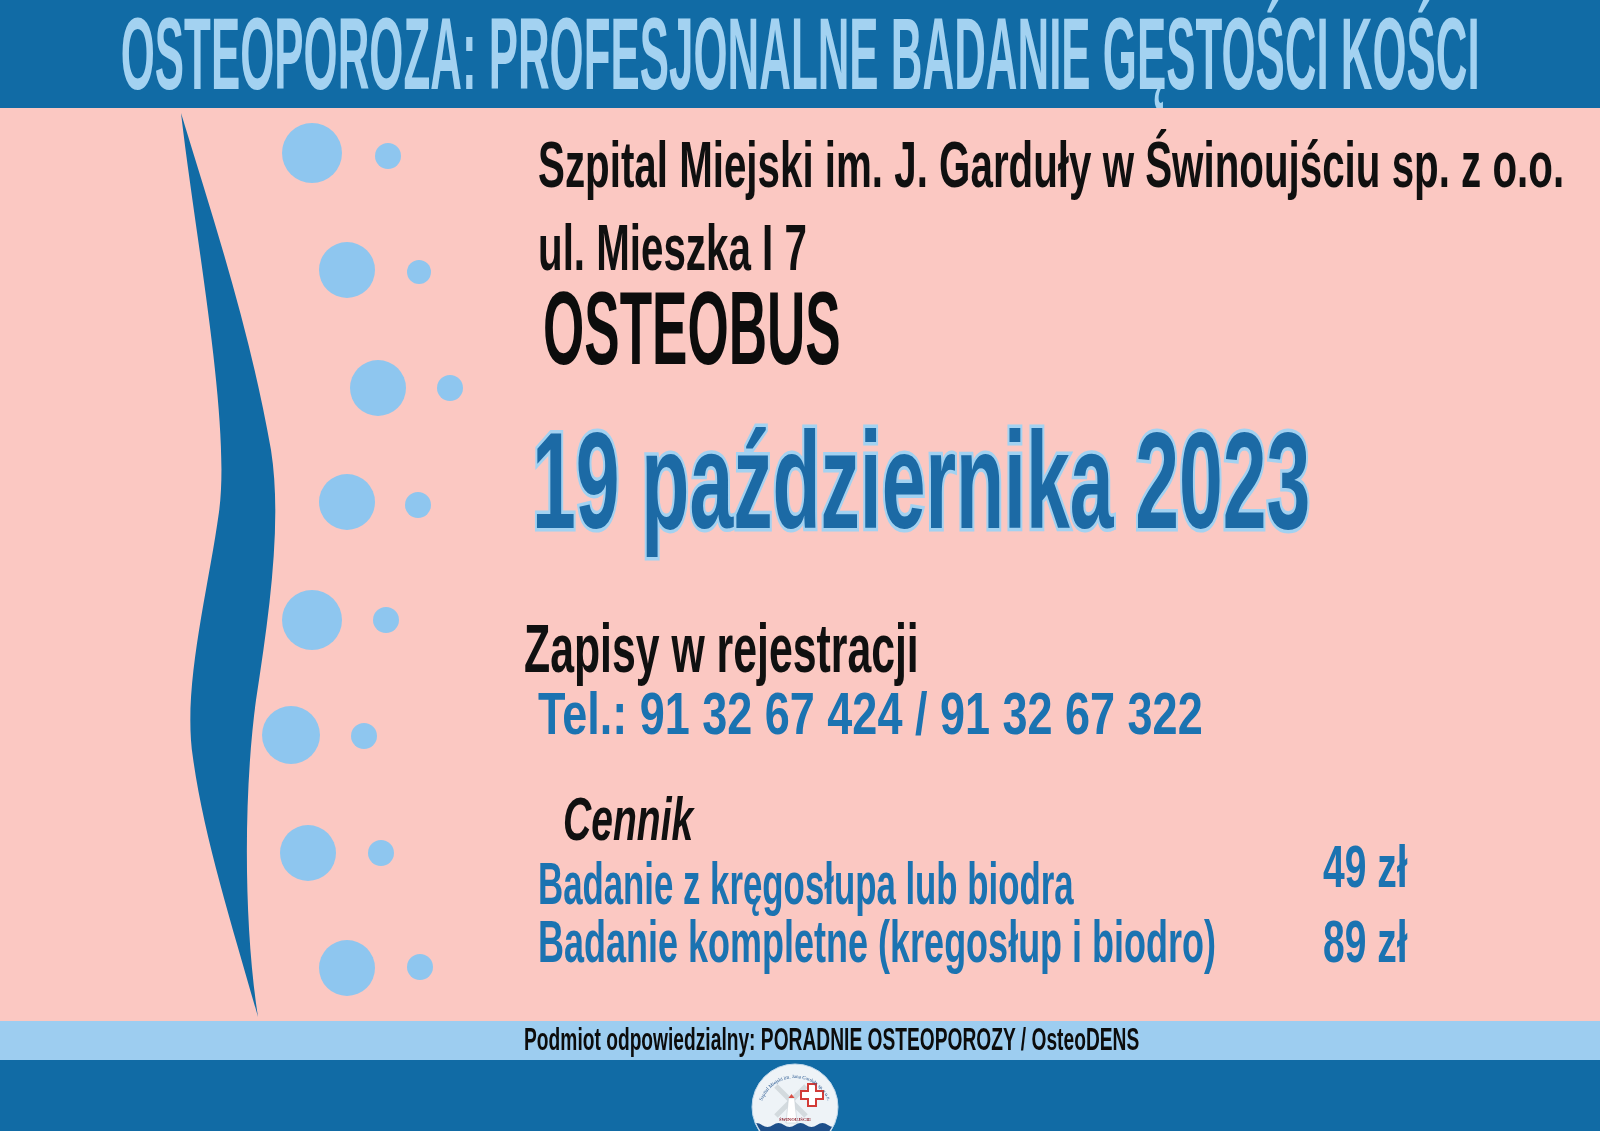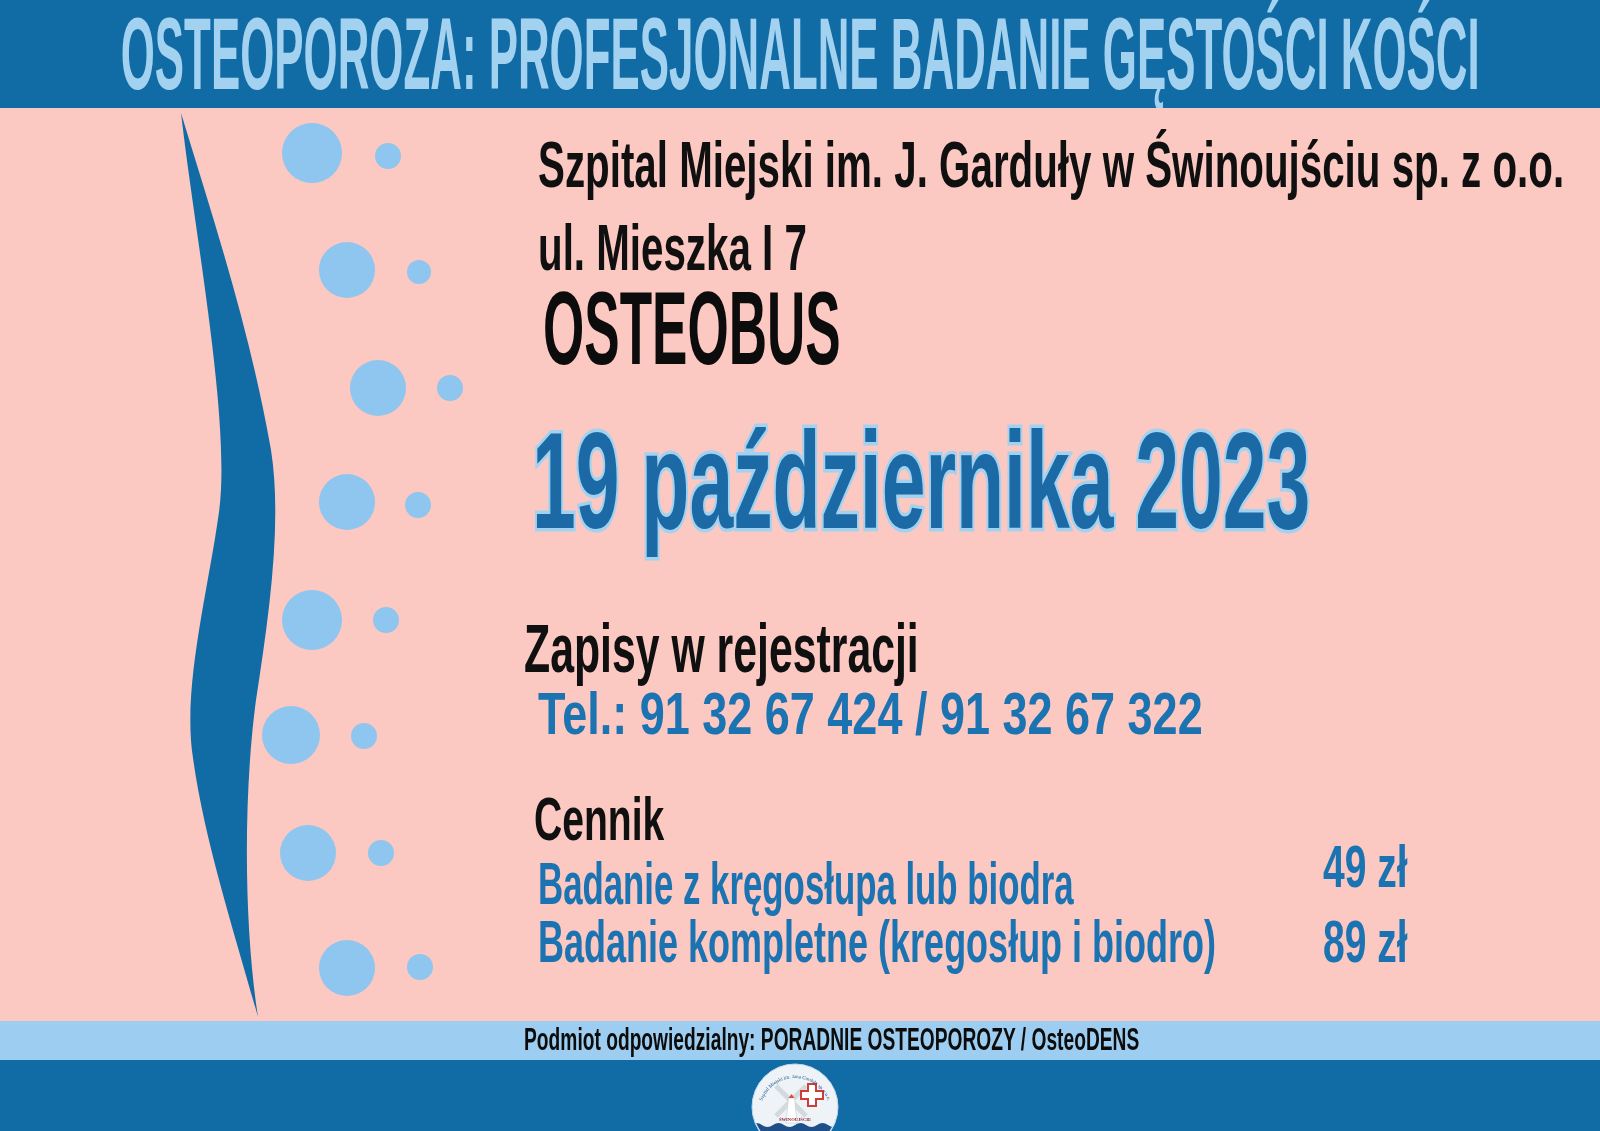--- a/index.html
+++ b/index.html
@@ -76,21 +76,21 @@
     paint-order: stroke fill;
     transform: scaleX(0.57);
   }
 
   .zapisy { left: 524px; top: 600px; margin-top: 14px; }
   .zapisy .cond { font-size: 69px; color: #101010; transform: scaleX(0.62); }
 
   .tel { left: 538px; top: 669px; margin-top: 15px; }
   .tel .cond { font-size: 60px; color: var(--text-blue, #1b73b1); transform: scaleX(0.75); }
 
-  .cennik { left: 534px; top: 788px; }
+  .cennik { left: 563px; top: 788px; font-style: italic; }
   .cennik .cond { font-size: 62px; color: #101010; transform: scaleX(0.63); }
 
   .price-row1-label { left: 538px; top: 854px; }
   .price-row2-label { left: 538px; top: 912px; }
   .price-row1-value { left: 1323px; top: 837px; }
   .price-row2-value { left: 1323px; top: 912px; }
   .price-row1-label .cond { font-size: 60px; color: var(--text-blue, #1b73b1); transform: scaleX(0.58); }
   .price-row2-label .cond { font-size: 60px; color: var(--text-blue, #1b73b1); transform: scaleX(0.60); }
   .price-row1-value .cond,
   .price-row2-value .cond { font-size: 60px; color: var(--text-blue, #1b73b1); transform: scaleX(0.65); }

